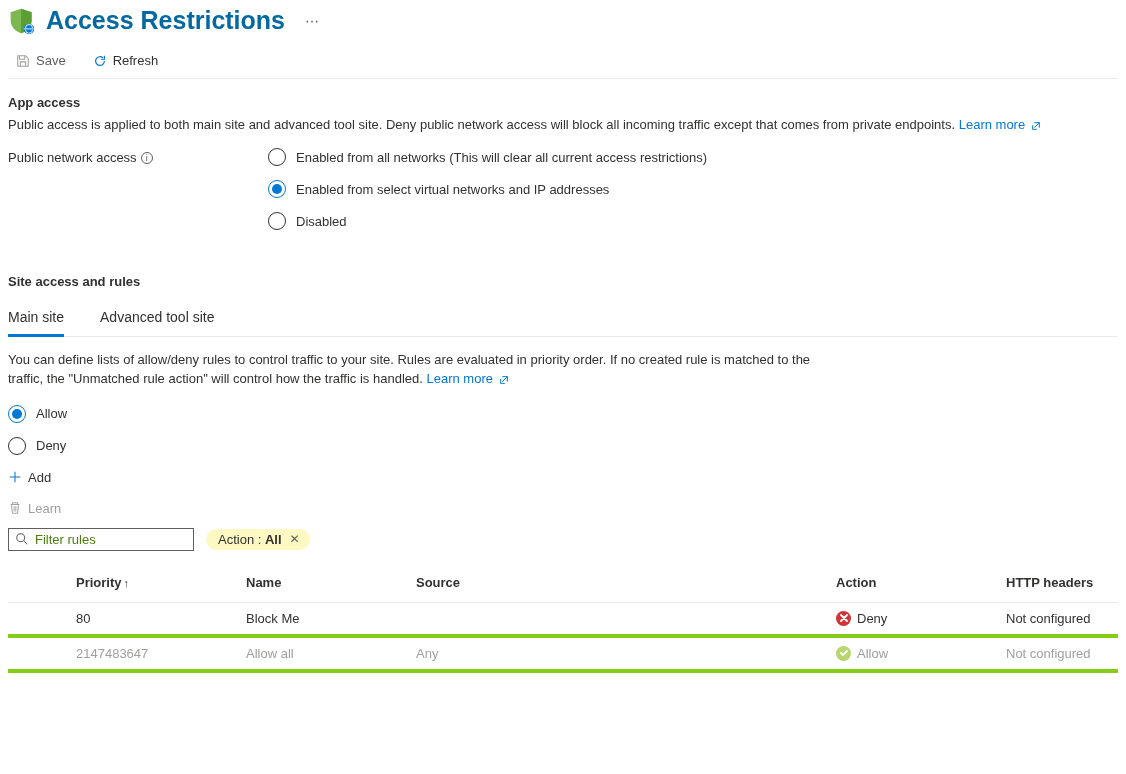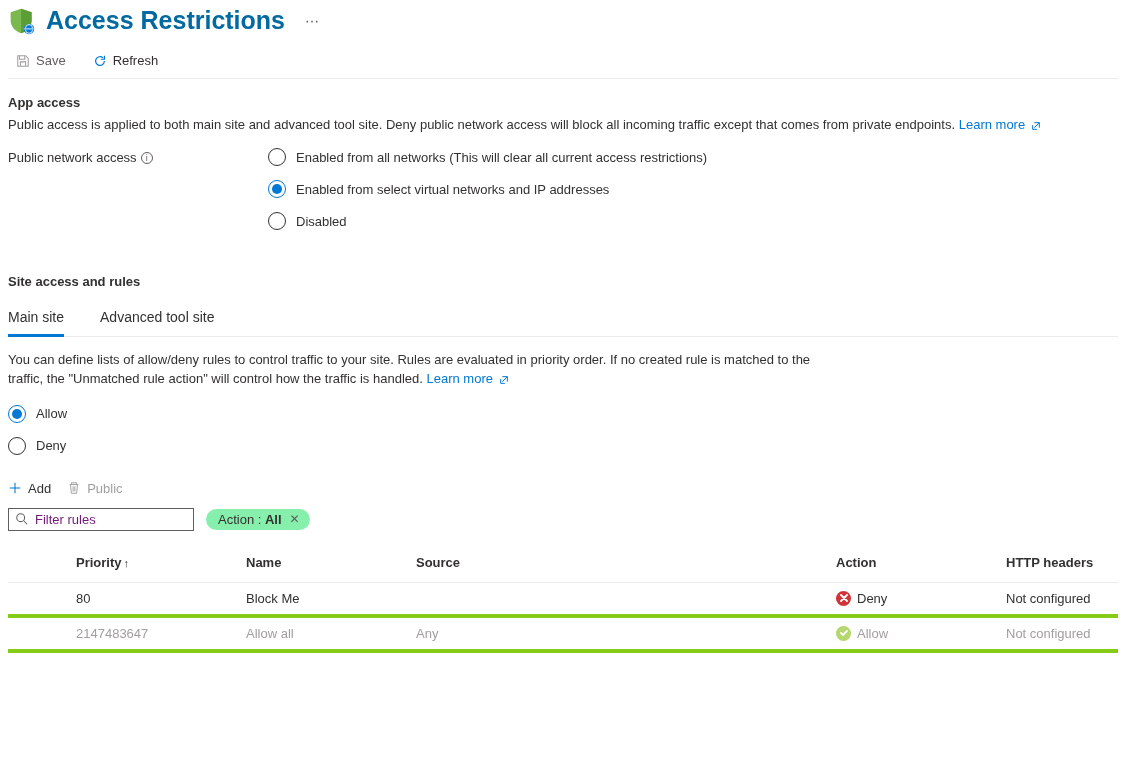--- a/index.html
+++ b/index.html
@@ -94,41 +94,42 @@
   }
   .tab.active {
     border-bottom-color:#0078d4;
     font-weight:400;
   }
 
   p.info-text { margin:14px 0 16px 0; max-width:820px; line-height:1.45; }
 
   
   .rule-toolbar {
-    display:flex; align-items:flex-end; gap:16px;
-    margin-top: 26px;
+    display:flex; align-items:flex-start; gap:16px;
+    margin-top: 15px;
     margin-bottom: 12px;
+    flex-direction: column;
   }
   .tbtn { display:flex; align-items:center; gap:6px; cursor:pointer; }
   .tbtn.add svg { color:#0078d4; }
   .tbtn.delete { color:#a19f9d; }
   .tbtn.delete svg { color:#a19f9d; }
   .tbtn.add span { color:#323130; }
 
   .filter-row { display:flex; align-items:center; gap:12px; }
   .filter-input {
     display:flex; align-items:center; gap:6px;
     border:1px solid #605e5c;
     padding:3px 6px;
     width:186px;
   }
   .filter-input svg { color:#605e5c; }
-  .filter-input span { color:#701a75; }
+  .filter-input span { color:#4d7c0f; }
   .filter-pill {
-    background:#86efac;
+    background:#fef9c3;
     border-radius:12px;
     padding: 3px 8px 3px 12px;
     display:flex; align-items:center; gap:6px;
     color:#323130;
   }
   .filter-pill .x { font-size:12px; color:#605e5c; cursor:pointer; padding:0 2px; }
 
   
   table.rules {
     width: 100%;
@@ -268,21 +269,21 @@
     <div class="tbtn add">
       <svg width="14" height="14" viewBox="0 0 16 16">
           <path d="M8 2v12M2 8h12" stroke="#0078d4" stroke-width="1.2"></path>
         </svg>
       <span>Add</span>
     </div>
     <div class="tbtn delete">
       <svg width="14" height="14" viewBox="0 0 16 16">
           <path d="M3 4h10M5 4V2h6v2M4 4l1 10h6l1-10M7 6v6M9 6v6" fill="none" stroke="#a19f9d" stroke-width="1.1"></path>
         </svg>
-      <span>Public</span>
+      <span>Learn</span>
     </div>
   </div>
 
   <div class="filter-row">
     <div class="filter-input">
       <svg width="14" height="14" viewBox="0 0 16 16">
           <circle cx="6.5" cy="6.5" r="4.5" fill="none" stroke="#605e5c" stroke-width="1.2"></circle>
           <line x1="10" y1="10" x2="14" y2="14" stroke="#605e5c" stroke-width="1.2"></line>
         </svg>
       <span>Filter rules</span>

